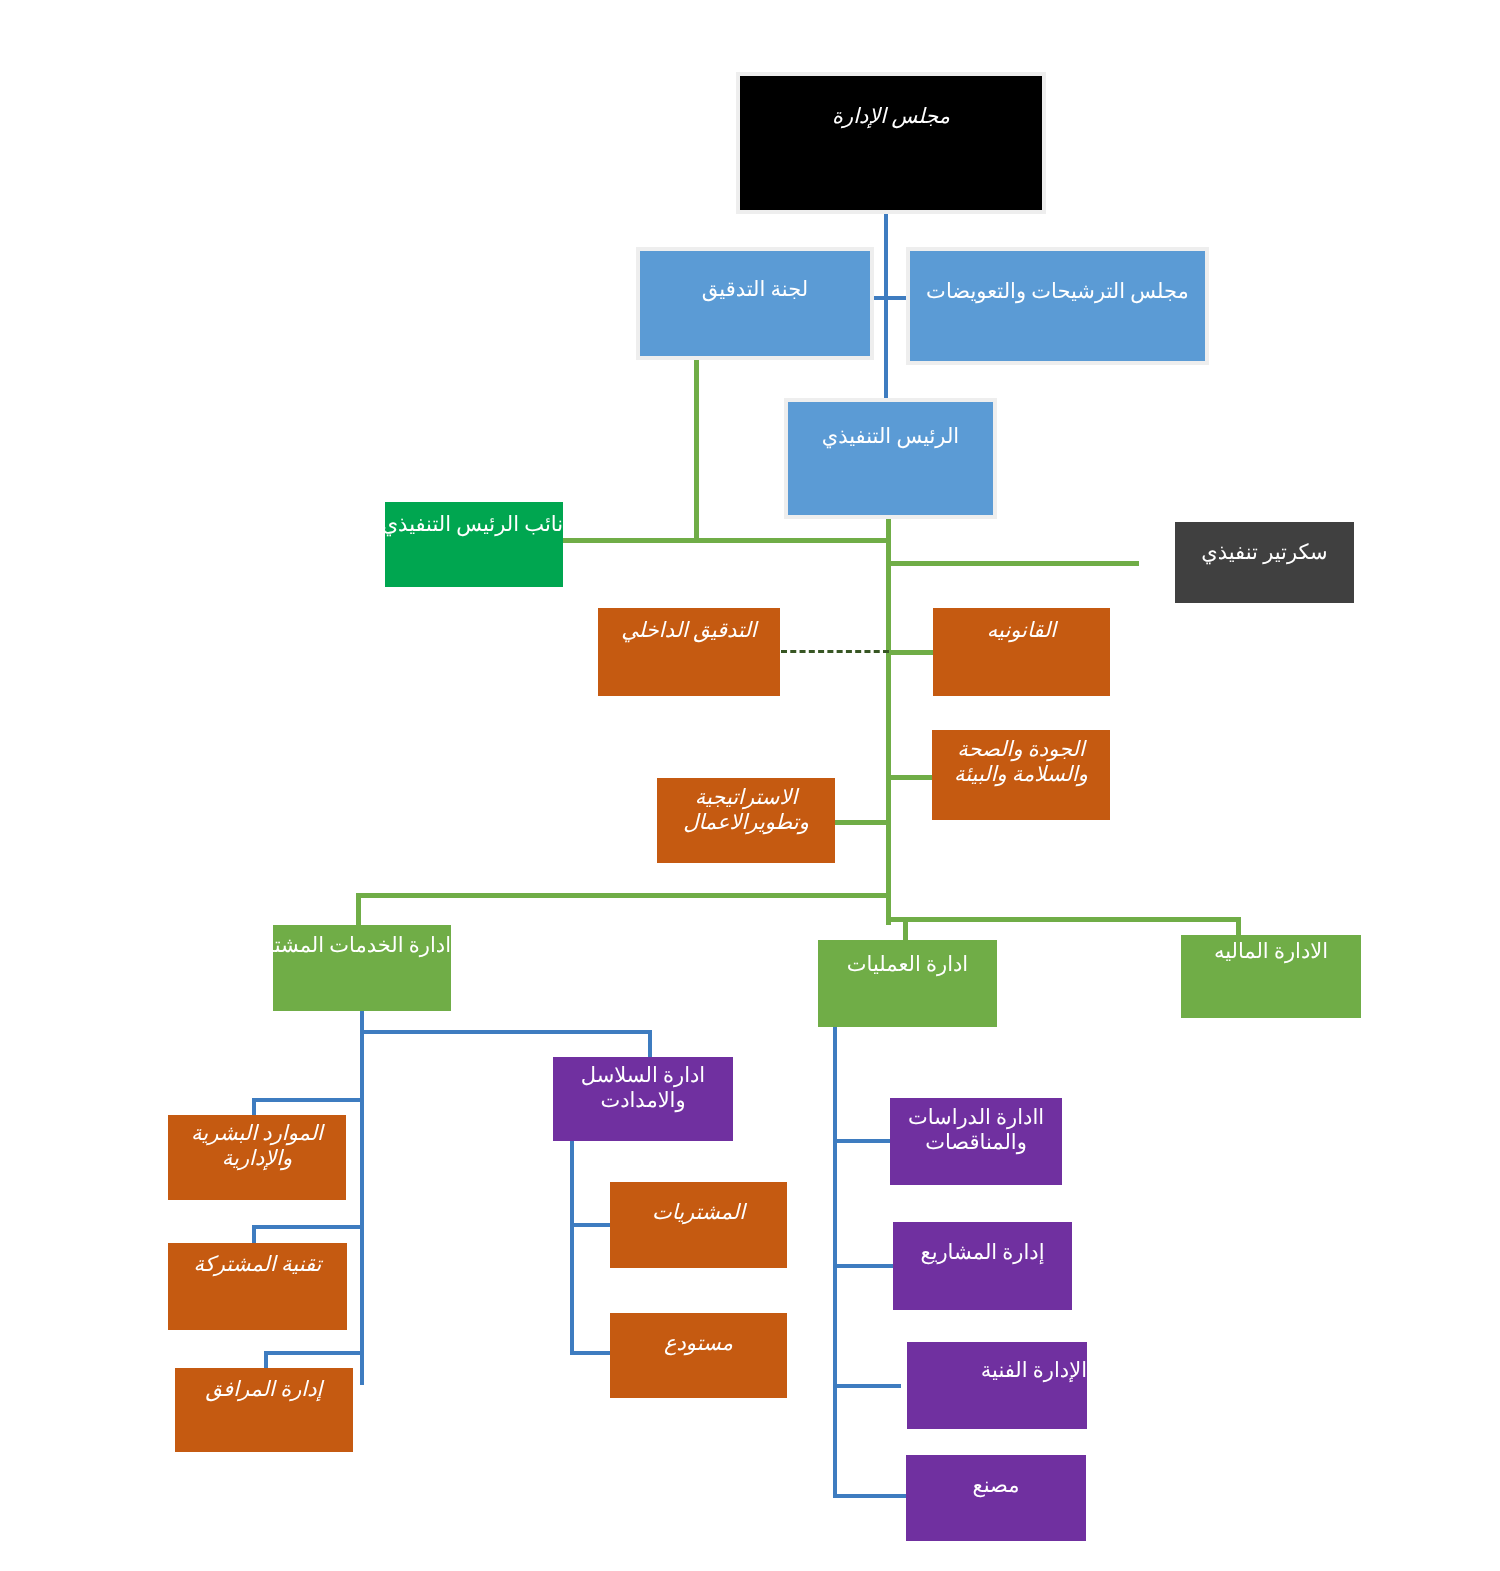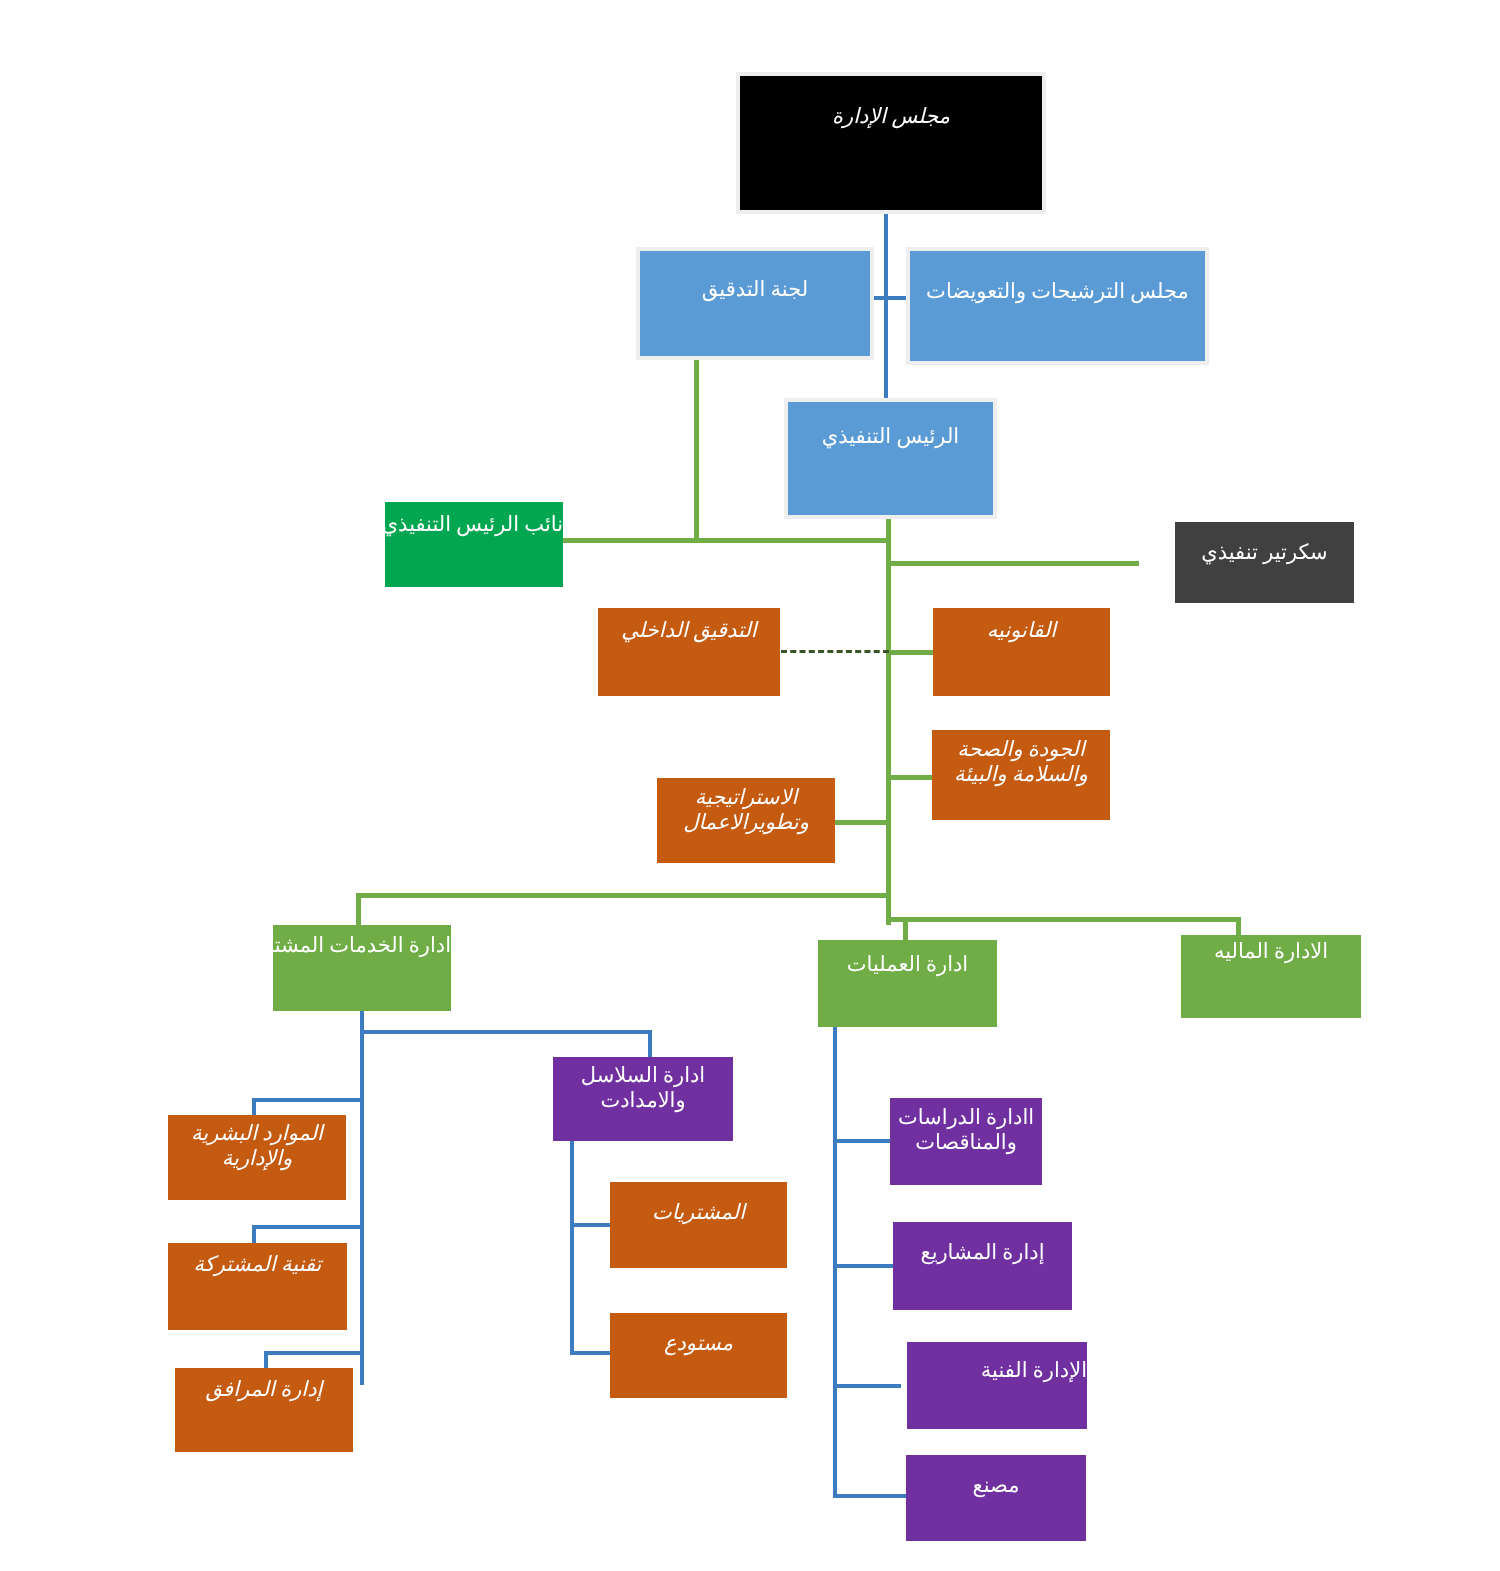--- a/index.html
+++ b/index.html
@@ -188,21 +188,21 @@
   </div>
 
   <div class="node c-orange" style="left:610px; top:1182px; width:177px; height:86px; padding-top:18px;">
     <span class="lbl">المشتريات</span>
   </div>
 
   <div class="node c-orange" style="left:610px; top:1313px; width:177px; height:85px; padding-top:18px;">
     <span class="lbl">مستودع</span>
   </div>
 
-  <div class="node c-purple wrap" style="left:890px; top:1098px; width:152px; height:87px; padding-top:7px;">
+  <div class="node c-purple wrap" style="left:890px; top:1098px; width:172px; height:87px; padding-top:7px;">
     <span class="lbl">اادارة الدراسات والمناقصات</span>
   </div>
 
   <div class="node c-purple" style="left:893px; top:1222px; width:179px; height:88px; padding-top:18px;">
     <span class="lbl">إدارة المشاريع</span>
   </div>
 
   <div class="node c-purple" style="left:907px; top:1342px; width:180px; height:87px; padding-top:16px;text-align:right;">
     <span class="lbl">الإدارة الفنية</span>
   </div>

